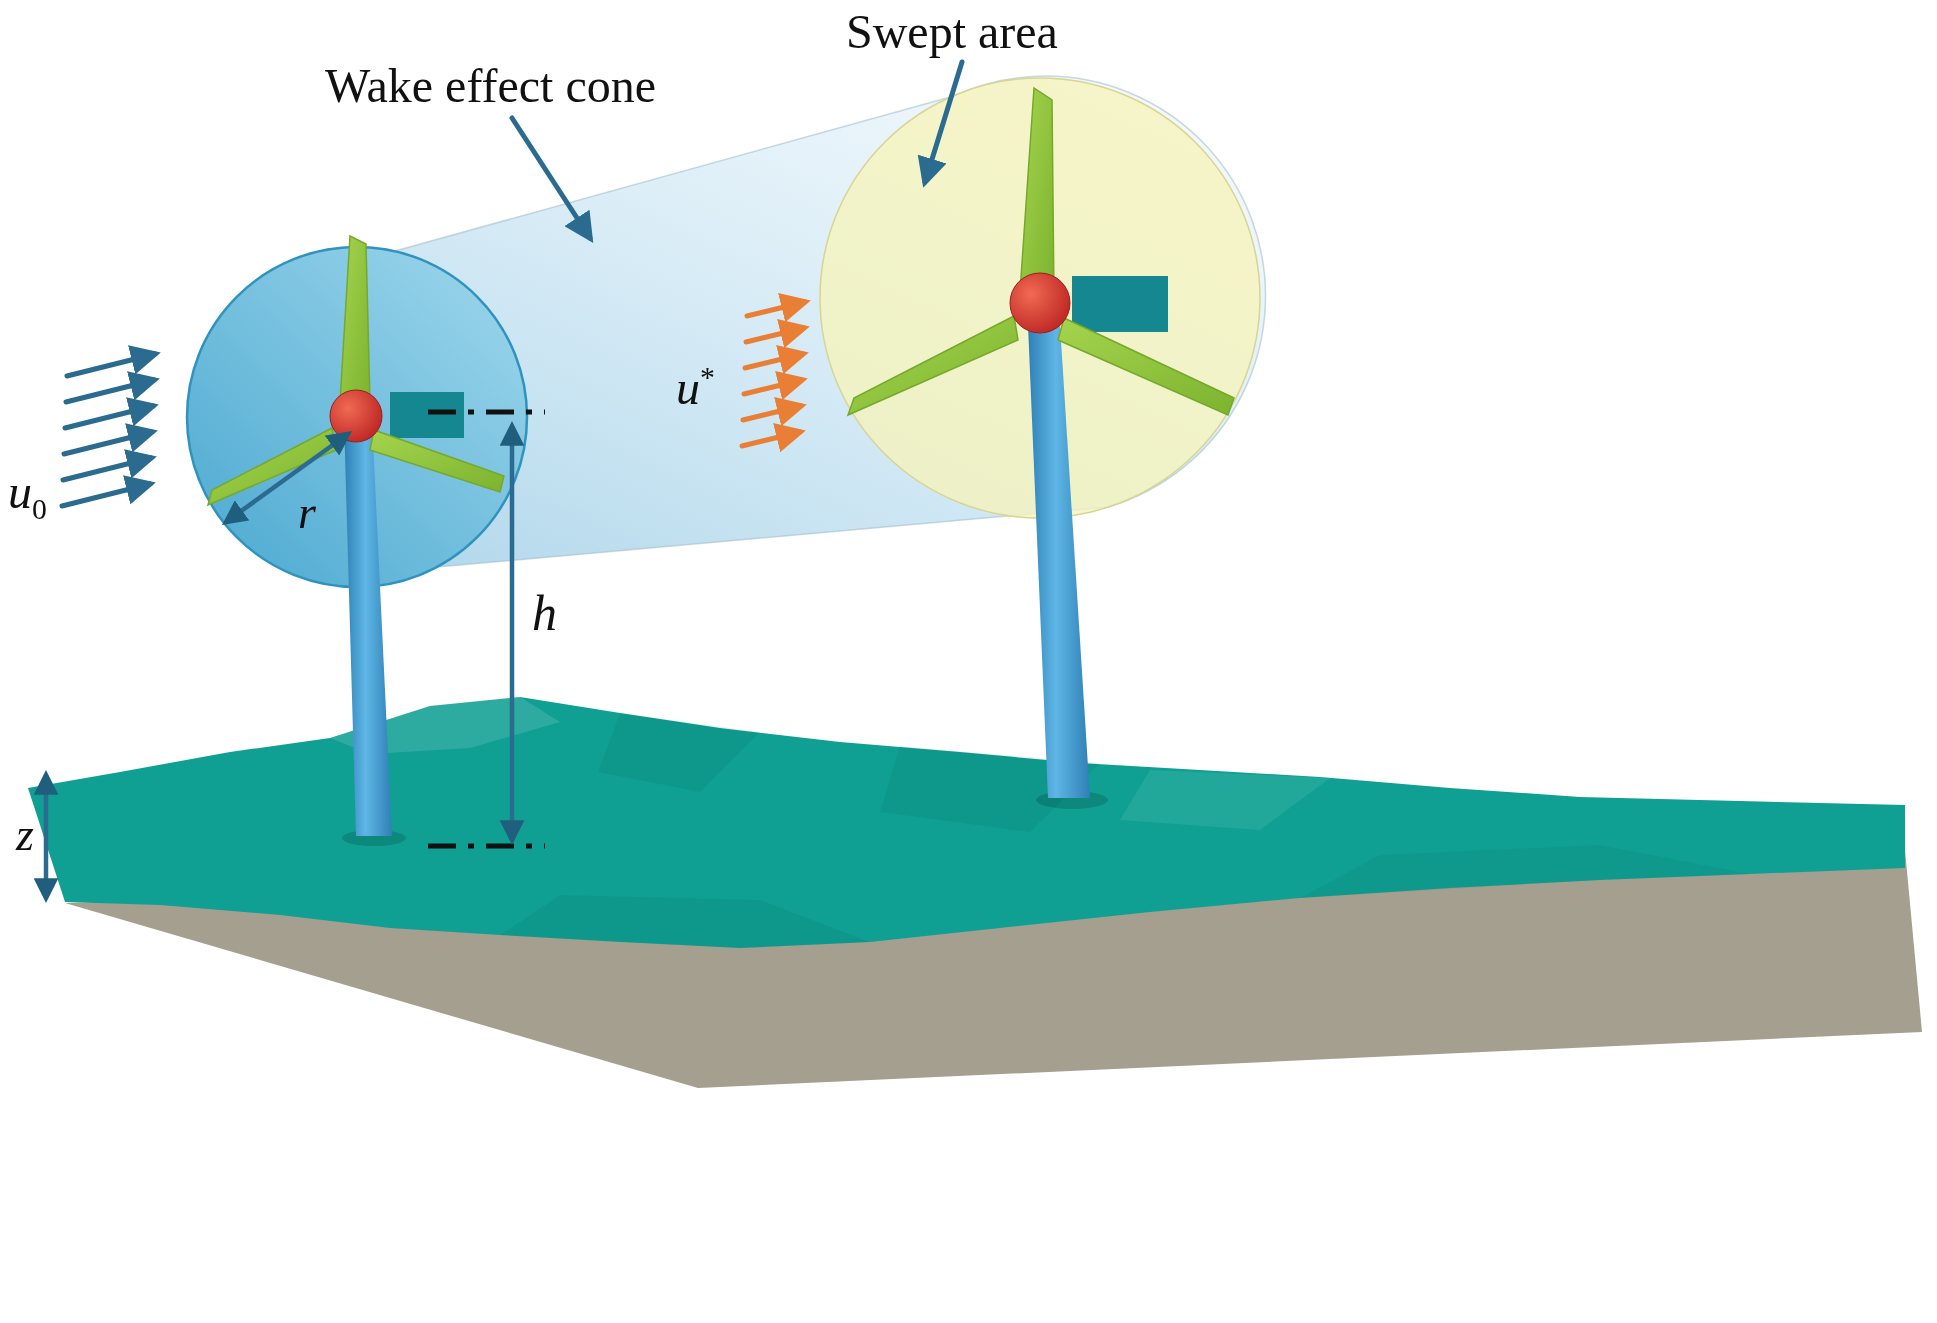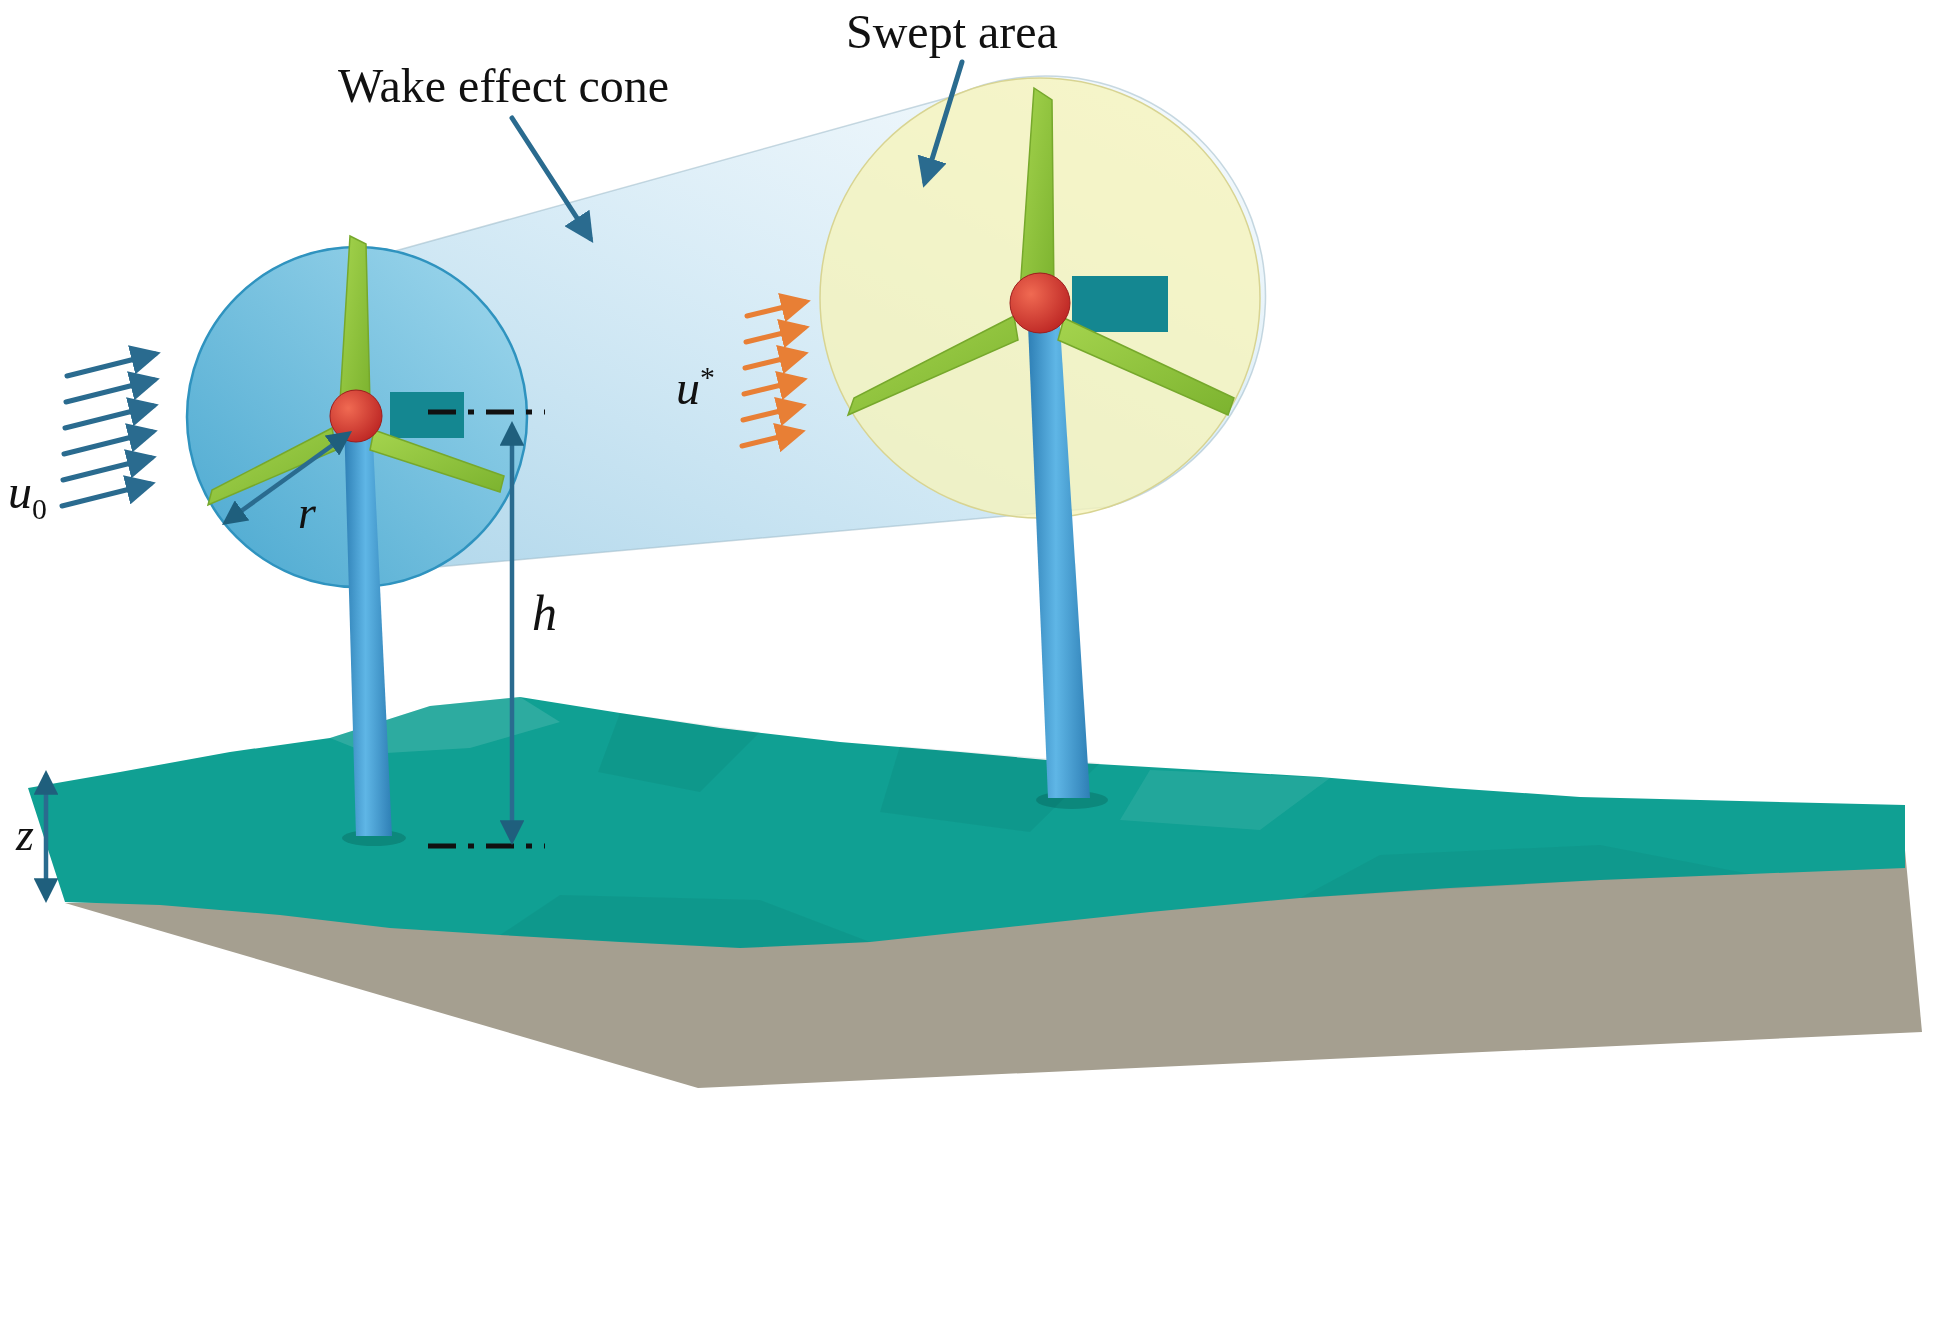--- a/index.html
+++ b/index.html
@@ -142,21 +142,21 @@
     <line class="dashdot" x1="428" y1="846" x2="545" y2="846"></line>
     <line class="measure" x1="348" y1="434" x2="226" y2="522" marker-start="url(#headDark)" marker-end="url(#headDark)"></line>
     <line class="measure" x1="512" y1="426" x2="512" y2="840" marker-start="url(#headDark)" marker-end="url(#headDark)"></line>
     <line class="measure" x1="46" y1="775" x2="46" y2="898" marker-start="url(#headDark)" marker-end="url(#headDark)"></line>
   </svg>
 
   <div class="label" style="left:846px;top:8px;font-size:48px;">
     <span>Swept area</span>
   </div>
 
-  <div class="label" style="left:338px;top:62px;font-size:48px;">
+  <div class="label" style="left:325px;top:62px;font-size:48px;">
     <span>Wake effect cone</span>
   </div>
 
   <div class="label var" style="left:8px;top:424px;font-size:48px;margin-top:44px;">
     <span>u</span><sub>0</sub>
   </div>
 
   <div class="label var" style="left:676px;top:362px;font-size:48px;">
     <span>u</span><sup>*</sup>
   </div>

